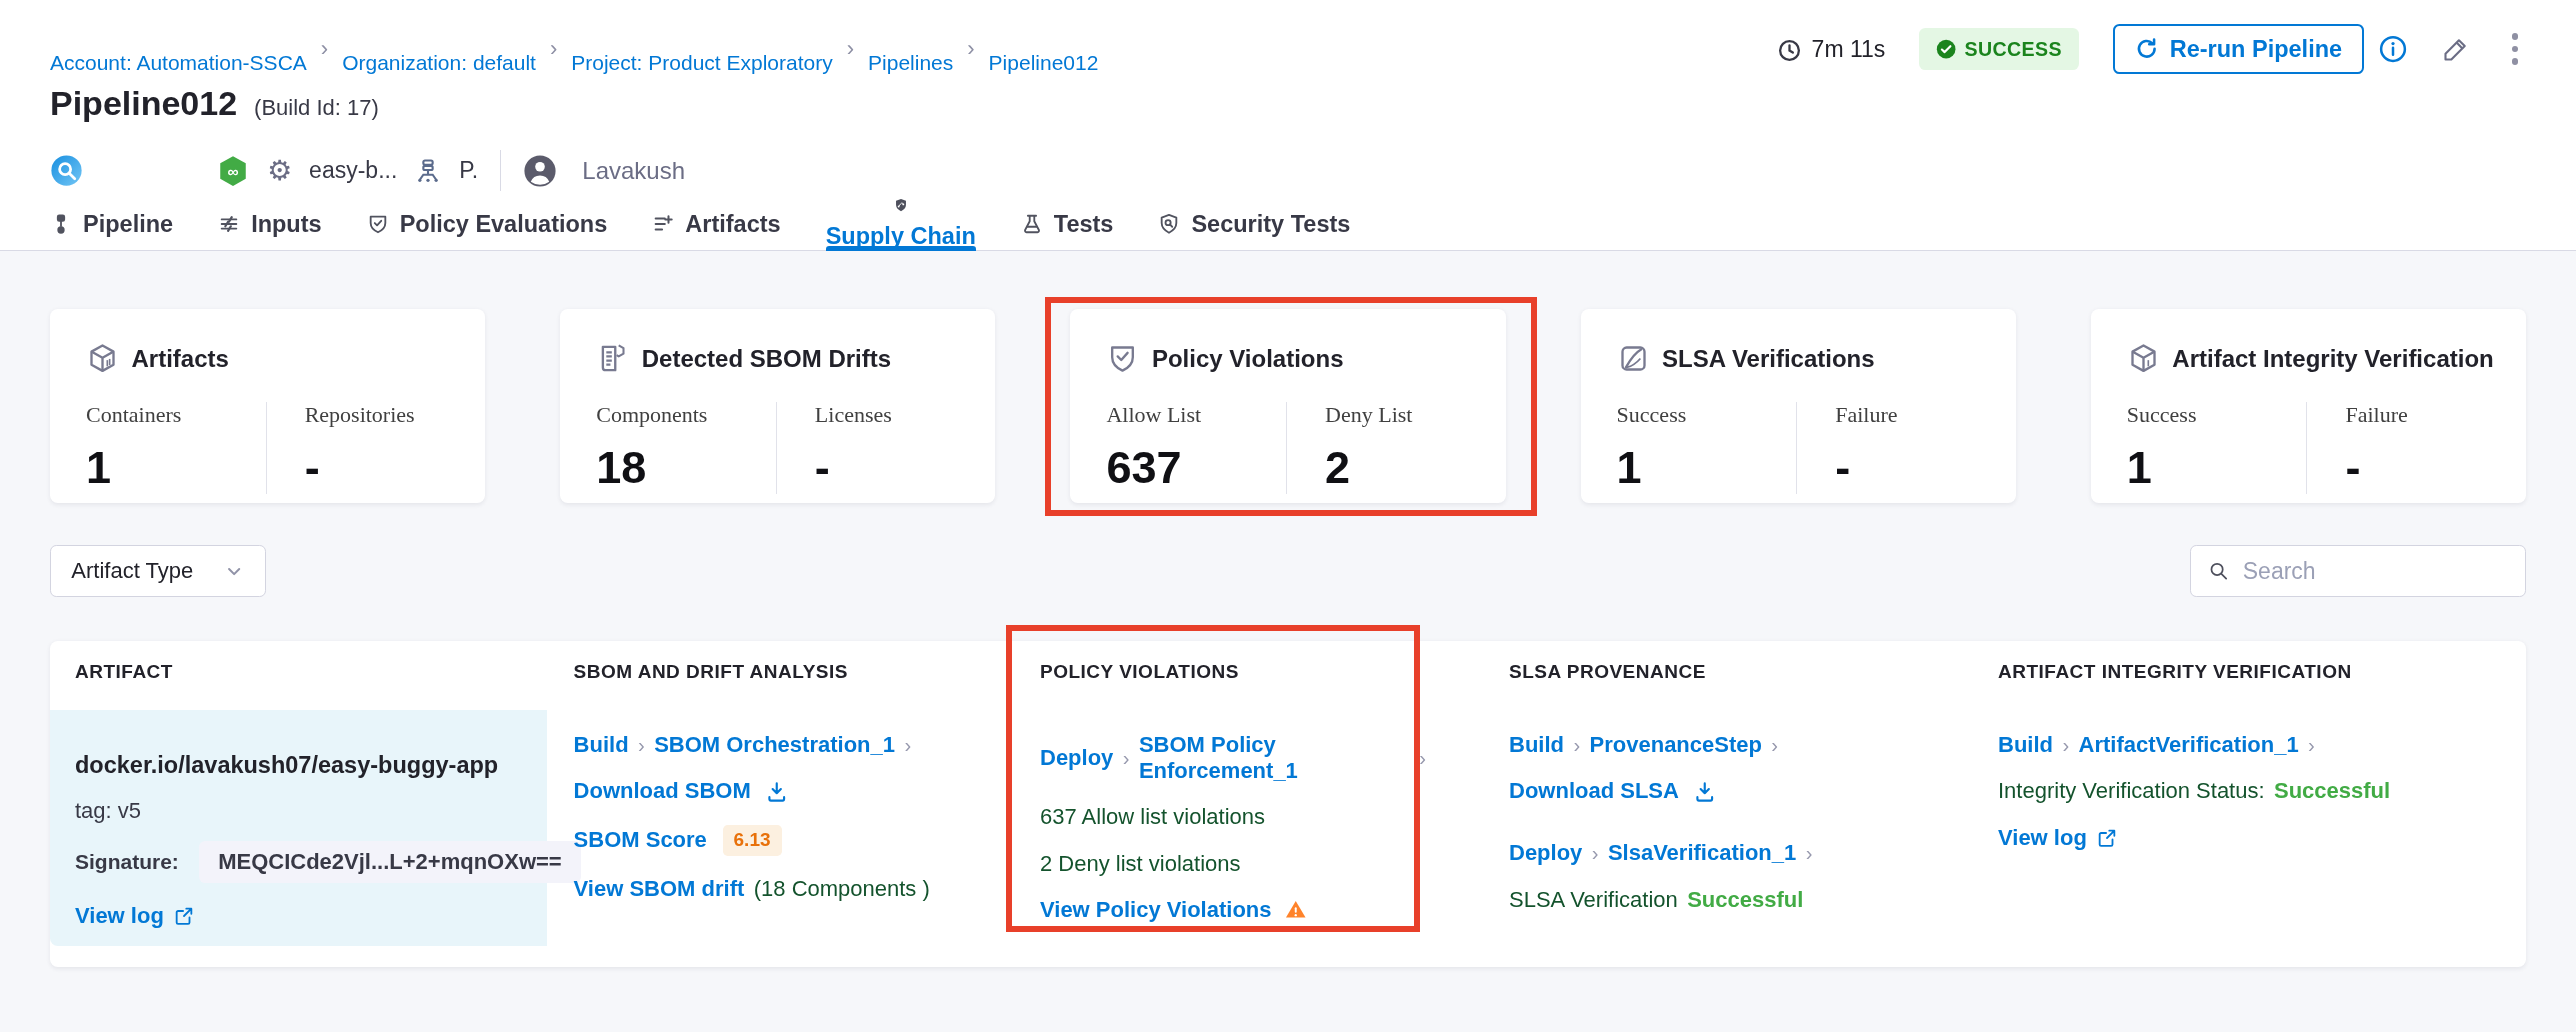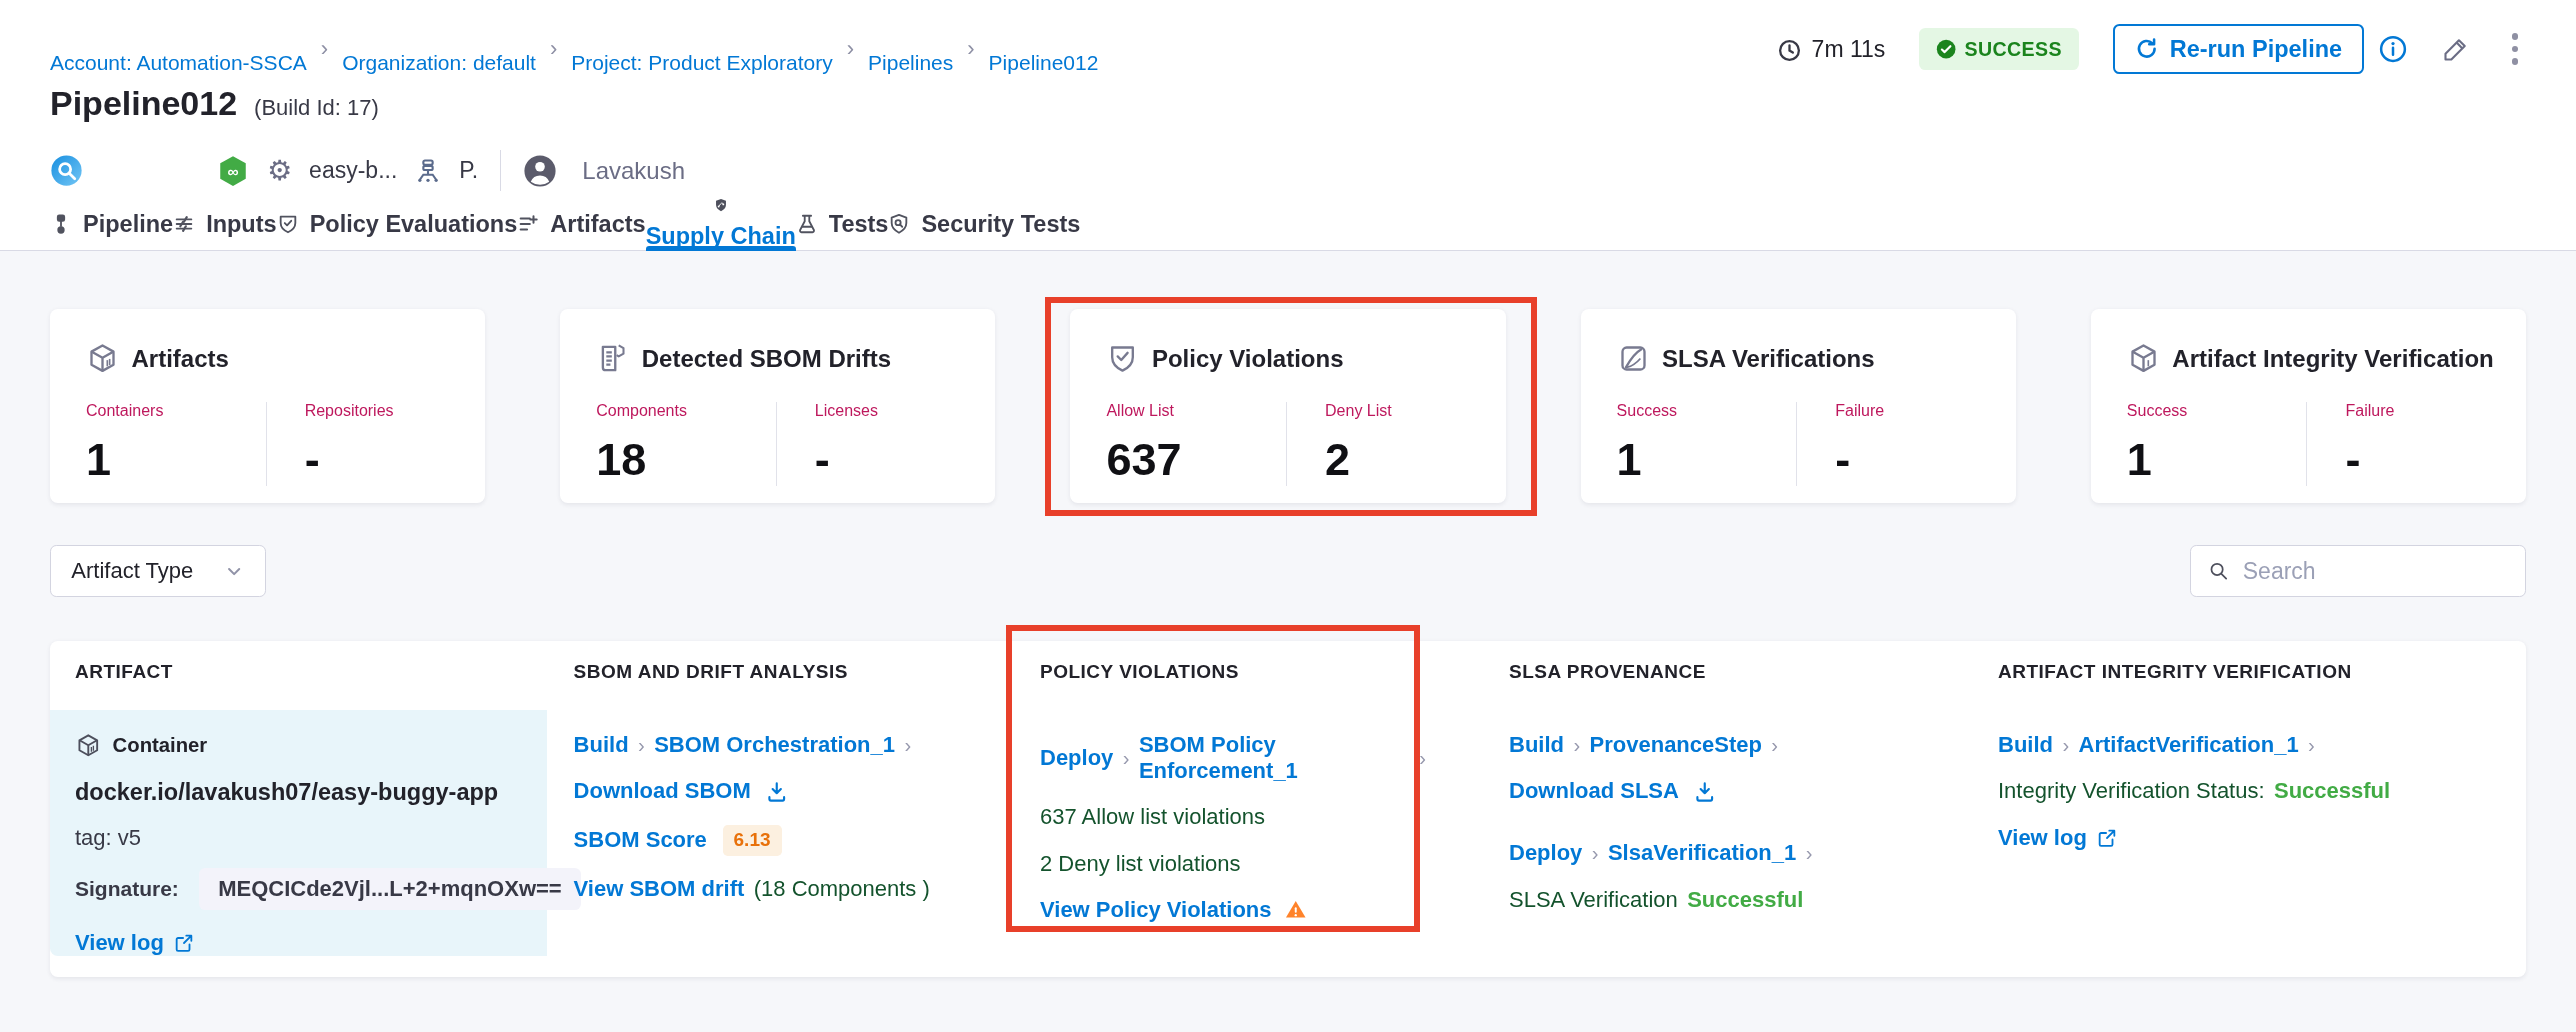--- a/index.html
+++ b/index.html
@@ -34,39 +34,39 @@
     padding:11px 22px; margin-left:17px; cursor:pointer; }
   .repo-pill .txt { color:#0278d5; font-size:23px; }
   .pill-sep { width:1.2px; height:26.6px; background:#bcd8ee; }
   .exec-meta { display:flex; align-items:center; gap:17px; margin-left:133px; }
   .exec-meta .txt { font-size:23px; color:#383946; }
   .gear-glyph { font-size:28px; color:#6b6d85; line-height:1; }
   .meta-divider { width:1.2px; height:41px; background:#d9dae5; margin:0 22px; }
   .user-chip { display:flex; align-items:center; gap:25px; }
   .user-chip .txt { font-size:24px; color:#6b6d85; }
 
-  .tabs { display:flex; align-items:stretch; padding:0 50px; height:53px;
+  .tabs { display:flex; align-items:stretch; gap:45px; padding:0 50px; height:53px;
     border-bottom:1.2px solid #d9dae5; background:#fff; }
   .tab { display:flex; align-items:center; gap:11px; font-size:23.5px; font-weight:600; color:#383946;
     position:relative; cursor:pointer; }
   .tab.active { color:#0278d5;flex-direction:column; }
   .tab.active::after { content:""; position:absolute; left:0; right:0; bottom:-0.8px; height:4.7px;
     background:#0278d5; border-radius:3.1px 3.1px 0 0; }
 
   
   .main { padding:0 50px; }
   .cards-row { display:flex; gap:75px; margin-top:58px; }
   .card-wrap { flex:1; position:relative; }
   .sum-card { background:#fff; border-radius:7.8px; height:194px; padding:33px 0 0 36px;
     box-shadow:0 1.6px 4.7px rgba(40,41,61,.08); position:relative; }
   .card-title { display:flex; align-items:center; gap:12.5px; font-size:24px; font-weight:bold; color:#22222a; }
   .metrics { display:grid; grid-template-columns:45% 55%; margin-top:26.6px; }
   .metric { padding-right:15.6px; }
   .metric + .metric { border-left:1.2px solid #e1e2ea; padding-left:38px; }
-  .metric .m-label { font-size:16px; color:#be185d; }
+  .metric .m-label { font-size:22px; color:#404040;font-family:Liberation Serif, serif; }
   .metric .m-value { font-size:45px; font-weight:bold; color:#101014; margin-top:14px; }
   .annotation-box { position:absolute; border:6.3px solid #e8402a; pointer-events:none; }
   .annotation-card { top:-12.5px; left:-25px; right:-31px; bottom:-12.5px; }
 
   
   .filter-row { display:flex; align-items:center; justify-content:space-between; margin-top:42px; height:52px; }
   .select-box { display:flex; align-items:center; gap:31px; background:#fff; border:1.2px solid #d3d4e0;
     border-radius:6.3px; padding:0 20.3px; height:52px; font-size:22px; color:#22222a; cursor:pointer; }
   .search-box { display:flex; align-items:center; gap:14px; background:#fff; border:1.2px solid #d3d4e0;
     border-radius:6.3px; padding:0 17px; height:52px; width:336px; }
@@ -411,28 +411,20 @@
         <div class="th h0">ARTIFACT</div>
         <div class="th h1">SBOM AND DRIFT ANALYSIS</div>
         <div class="th h2">POLICY VIOLATIONS</div>
         <div class="th h3">SLSA PROVENANCE</div>
         <div class="th h4">ARTIFACT INTEGRITY VERIFICATION</div>
       </div>
 
       <div class="trow">
 
         <div class="cell c0">
-          <div class="chip">
-            <svg width="26.6" height="26.6" viewBox="0 0 24 24" fill="none" stroke="#4d4f5c" stroke-width="1.7" stroke-linejoin="round">
-                <path d="M12 3l8 4.5v9L12 21l-8-4.5v-9z"></path>
-                <path d="M4.5 7.7L12 12l7.5-4.3M12 12v9"></path>
-                <path d="M14.8 13.5v4.4M16.6 12.5v4.4" stroke-width="1.2"></path>
-              </svg>
-            <span>Container</span>
-          </div>
           <div class="artifact-name">docker.io/lavakush07/easy-buggy-app</div>
           <div class="artifact-tag">tag: v5</div>
           <div class="sig-row">
             <span class="sig-label">Signature:</span>
             <span class="sig-pill">MEQCICde2Vjl...L+2+mqnOXw==</span>
           </div>
           <div class="line">
             <span class="blue-link">View log</span>
             <svg width="22" height="22" viewBox="0 0 24 24" fill="none" stroke="#0278d5" stroke-width="2" stroke-linecap="round" stroke-linejoin="round">
                 <path d="M18 13.5V19a1.5 1.5 0 0 1-1.5 1.5h-11A1.5 1.5 0 0 1 4 19V8a1.5 1.5 0 0 1 1.5-1.5H11"></path>

